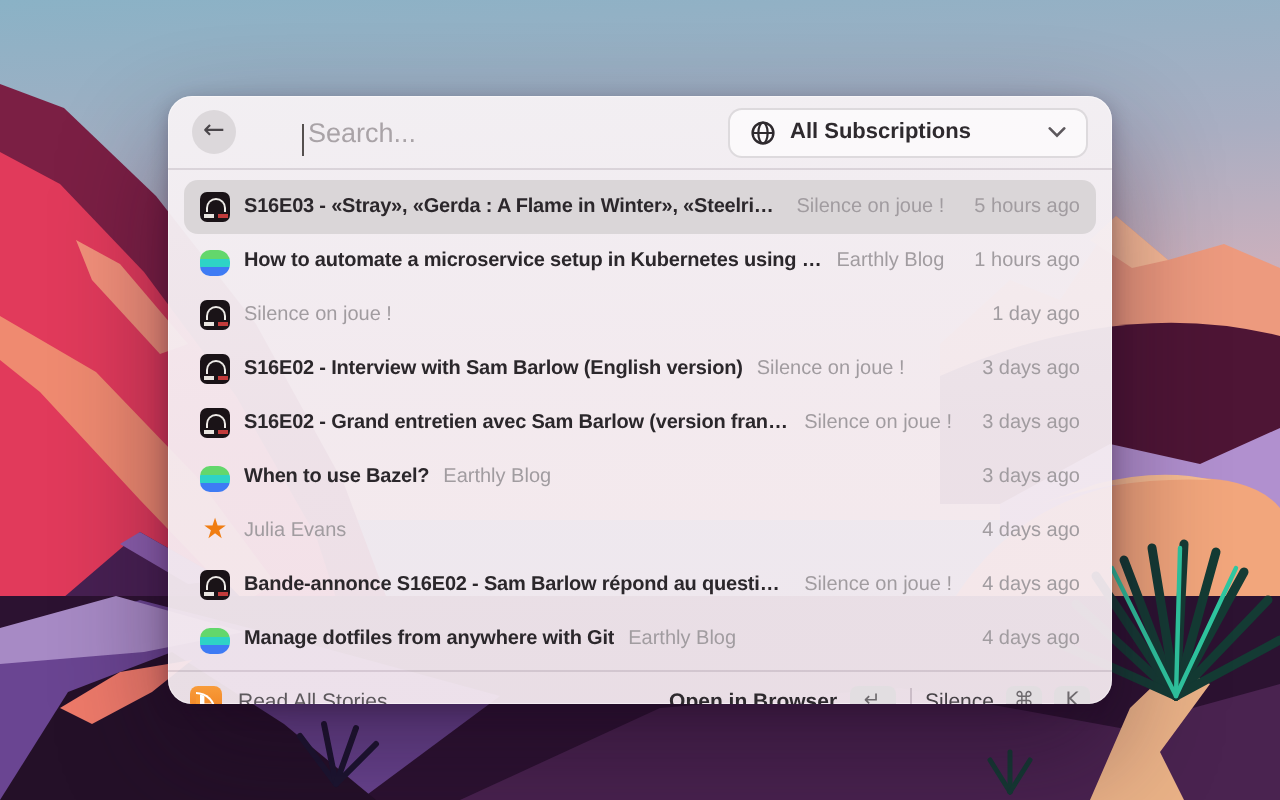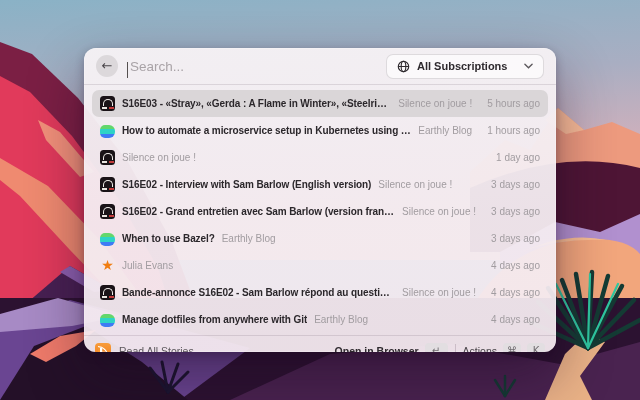--- a/index.html
+++ b/index.html
@@ -15,27 +15,27 @@
     border-radius:12px; overflow:hidden; display:flex; flex-direction:column;
     background:linear-gradient(178deg, rgba(245,241,244,0.97) 0%, rgba(244,236,241,0.95) 55%, rgba(245,234,240,0.94) 100%);
     box-shadow:0 24px 55px rgba(28,8,34,.45), 0 3px 10px rgba(28,8,34,.28), inset 0 0 0 0.5px rgba(255,255,255,.45);
   }
 
   .search-bar { height:37px; flex:none; display:flex; align-items:center; gap:9px;
     padding:0 12px; border-bottom:1px solid rgba(60,40,60,.13); }
   .back-btn { width:22px; height:22px; flex:none; border:none; border-radius:50%;
     background:#dcd8db; color:#4a464a; font-size:13px; line-height:22px; text-align:center; cursor:pointer;
     font-family:"DejaVu Sans", sans-serif; }
-  .search-wrap { position:relative; flex:1; display:flex; align-items:flex-end; min-width:0; }
+  .search-wrap { position:relative; flex:1; display:flex; align-items:flex-end; min-width:0;margin-left:24px; }
   .caret { position:absolute; left:0; top:3px; width:1px; height:16px; background:#55504f; }
   .search-input { width:100%; border:none; background:transparent; outline:none;
     font-family:"Liberation Sans", sans-serif; font-size:13.5px; color:#333; padding-left:3px; }
   .search-input::placeholder { color:#a9a3a7; }
 
-  .subs-btn { flex:none; display:flex; align-items:center; width:158px; height:25px;
+  .subs-btn { flex:none; display:flex; align-items:center; width:180px; height:25px;
     padding:0 10px; gap:7px; background:rgba(255,255,255,.65); border:1px solid rgba(40,30,40,.14);
     border-radius:7px; cursor:pointer; }
   .subs-label { font-size:11px; font-weight:700; color:#2e2a2e; white-space:nowrap; }
   .subs-chevron { margin-left:auto; }
 
   
   .list { flex:1; padding:5px 8px 2px; display:flex; flex-direction:column; }
   .row { height:27px; flex:none; display:flex; align-items:center; gap:7px;
     padding:0 8px; border-radius:7px; cursor:pointer; }
   .row.selected { background:#dad6d8; }
@@ -240,20 +240,20 @@
   <div class="footer">
     <span class="rss-badge"></span>
     <span class="footer-left-label">Read All Stories</span>
     <div class="footer-right">
       <div class="action-group">
         <span class="action-primary">Open in Browser</span>
         <span class="key key-wide">↵</span>
       </div>
       <span class="footer-sep"></span>
       <div class="action-group">
-        <span class="action-secondary">Actions</span>
+        <span class="action-secondary">Silence</span>
         <span class="key">⌘</span>
         <span class="key">K</span>
       </div>
     </div>
   </div>
 
 </div>
 
 </body></html>

